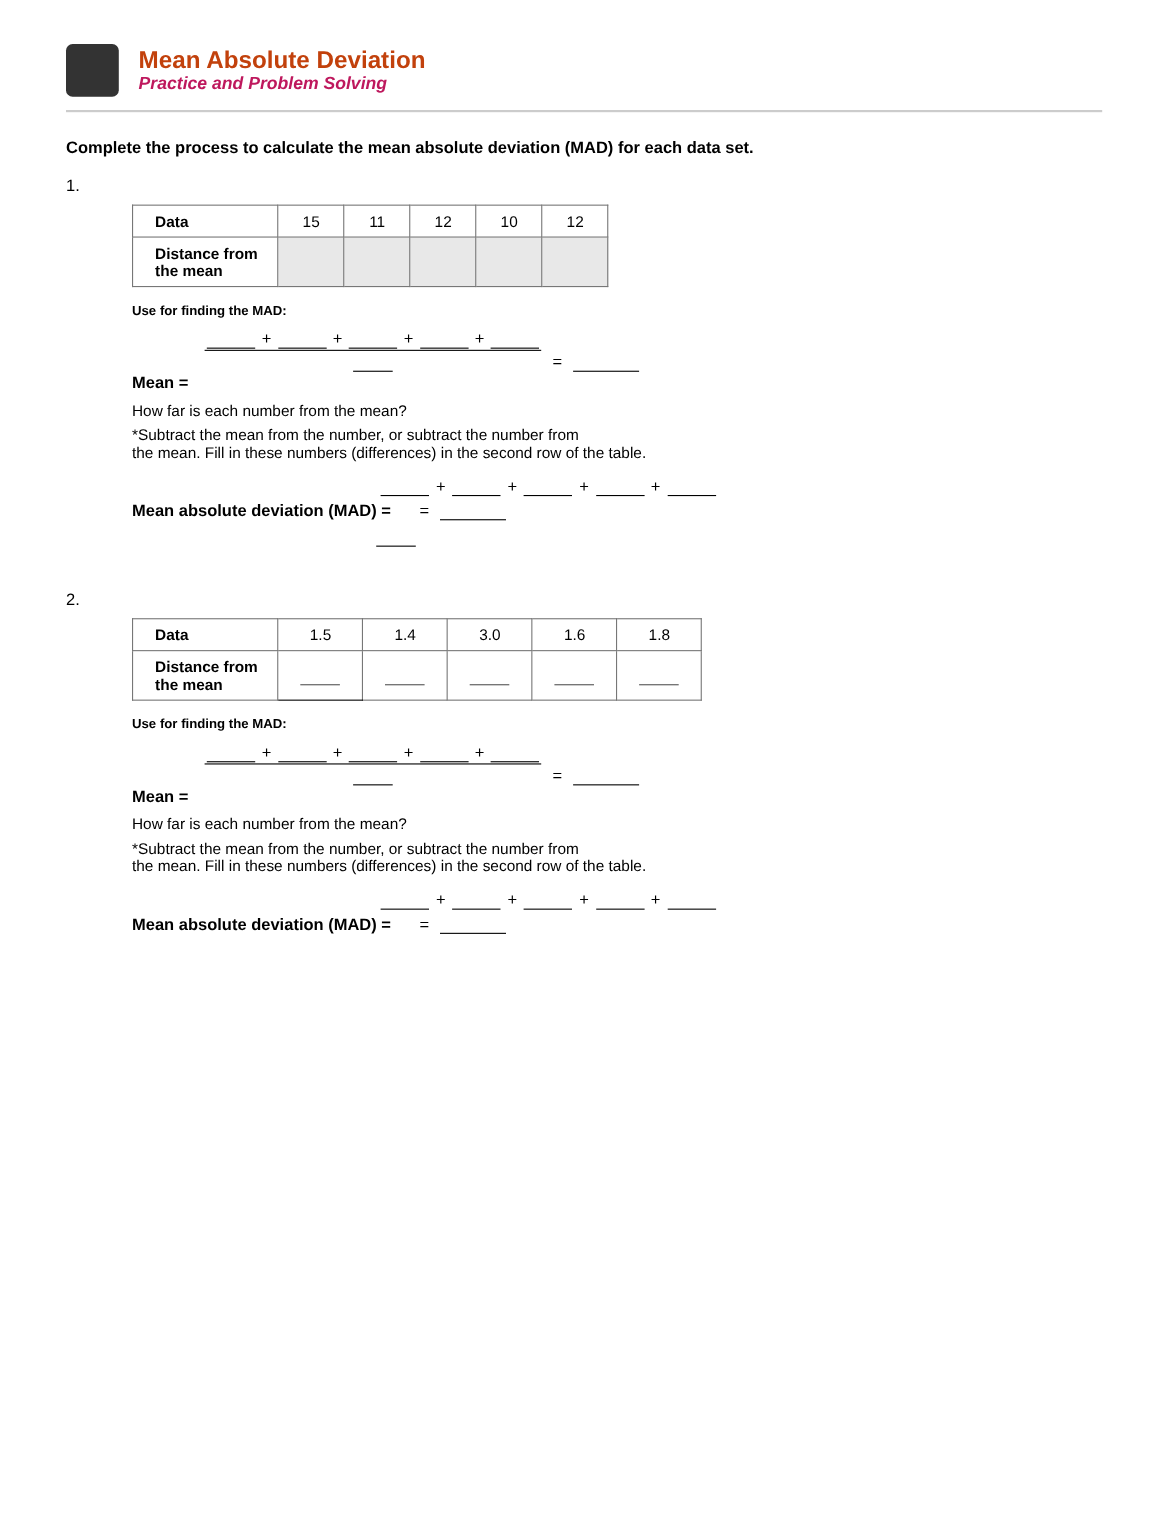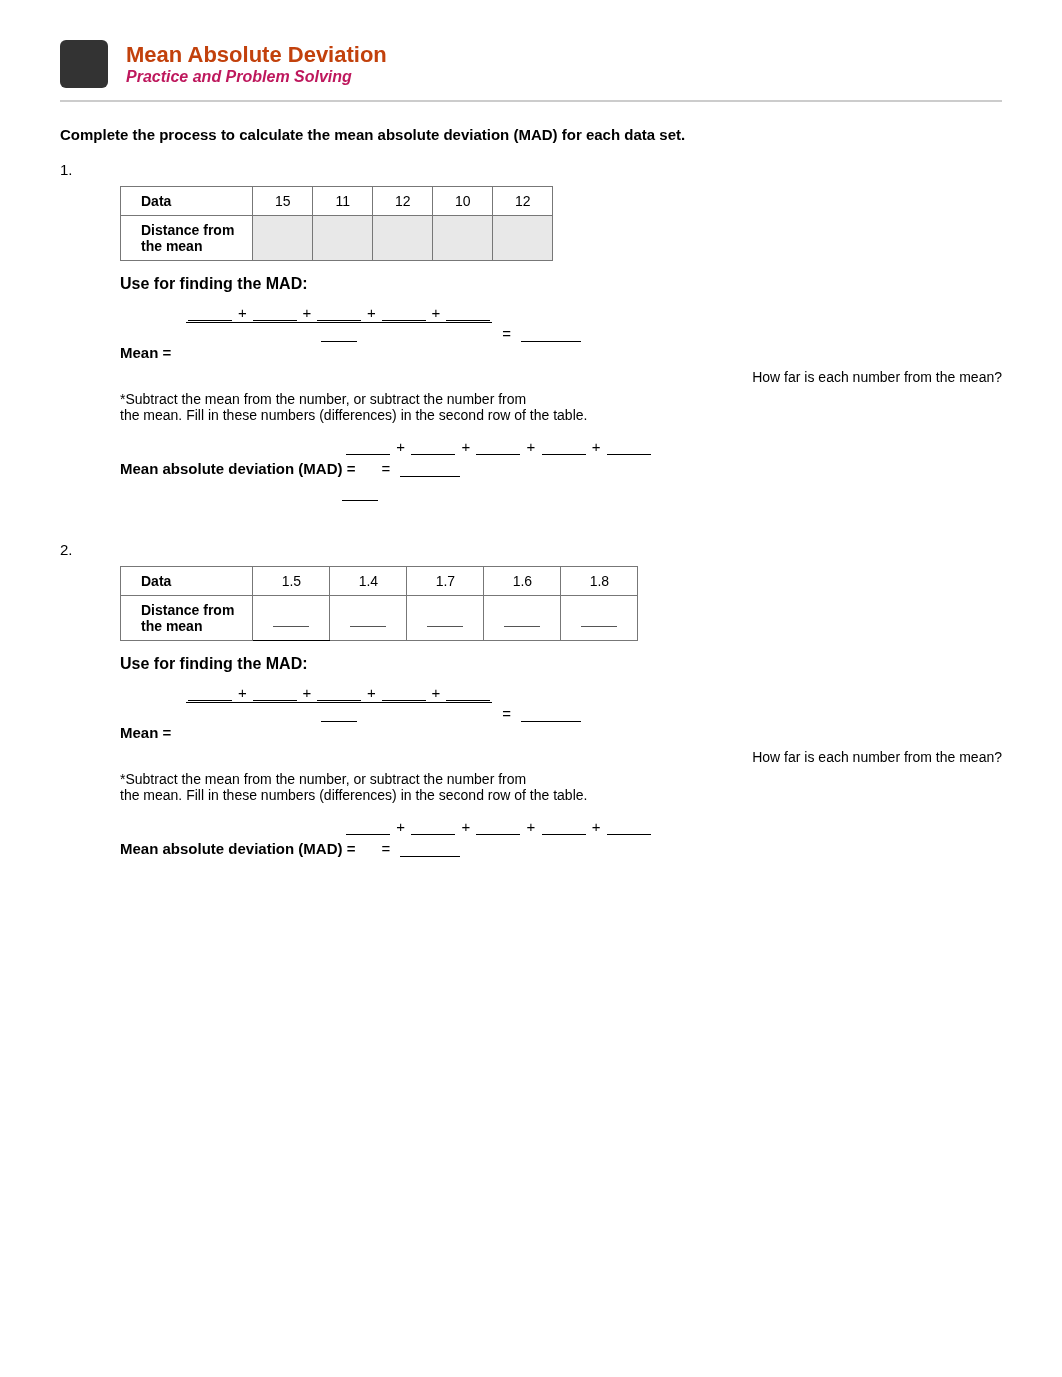--- a/index.html
+++ b/index.html
@@ -77,21 +77,21 @@
       padding-left: 20px;
       min-width: 130px;
     }
     .data-table td.blank-cell {
       background: #e8e8e8;
     }
 
     
     .use-label {
       font-weight: bold;
-      font-size: 16px;
+      font-size: 12px;
       margin-left: 60px;
       margin-bottom: 10px;
       margin-top: 6px;
     }
 
     
     .mean-section {
       margin-left: 60px;
       margin-bottom: 8px;
     }
@@ -152,21 +152,20 @@
       gap: 4px;
       font-size: 15px;
       margin-bottom: 2px;
     }
 
     
     .howfar-text {
       margin-left: 60px;
       margin-bottom: 6px;
       font-size: 14px;
-      text-align: right;
     }
     .howfar-note {
       margin-left: 60px;
       margin-bottom: 14px;
       font-size: 14px;
     }
 
     
     .mad-section {
       margin-left: 60px;
@@ -288,21 +287,21 @@
 
 <div class="problem">
   <div class="problem-number">2.</div>
 
   <table class="data-table">
     <tbody>
         <tr>
       <td class="row-label"><strong>Data</strong></td>
       <td>1.5</td>
       <td>1.4</td>
-      <td>1.7</td>
+      <td>3.0</td>
       <td>1.6</td>
       <td>1.8</td>
     </tr>
     <tr>
       <td class="row-label"><strong>Distance from<br>the mean</strong></td>
       <td style="border-bottom: 1.5px solid #000; background:#fff; min-height:28px; height:36px;"><span class="underline-blank" style="border:none; border-bottom:1.5px solid #555; min-width:36px;"></span></td>
       <td style="height:36px;"><span class="underline-blank" style="border:none; border-bottom:1.5px solid #555; min-width:36px;"></span></td>
       <td style="height:36px;"><span class="underline-blank" style="border:none; border-bottom:1.5px solid #555; min-width:36px;"></span></td>
       <td style="height:36px;"><span class="underline-blank" style="border:none; border-bottom:1.5px solid #555; min-width:36px;"></span></td>
       <td style="height:36px;"><span class="underline-blank" style="border:none; border-bottom:1.5px solid #555; min-width:36px;"></span></td>

